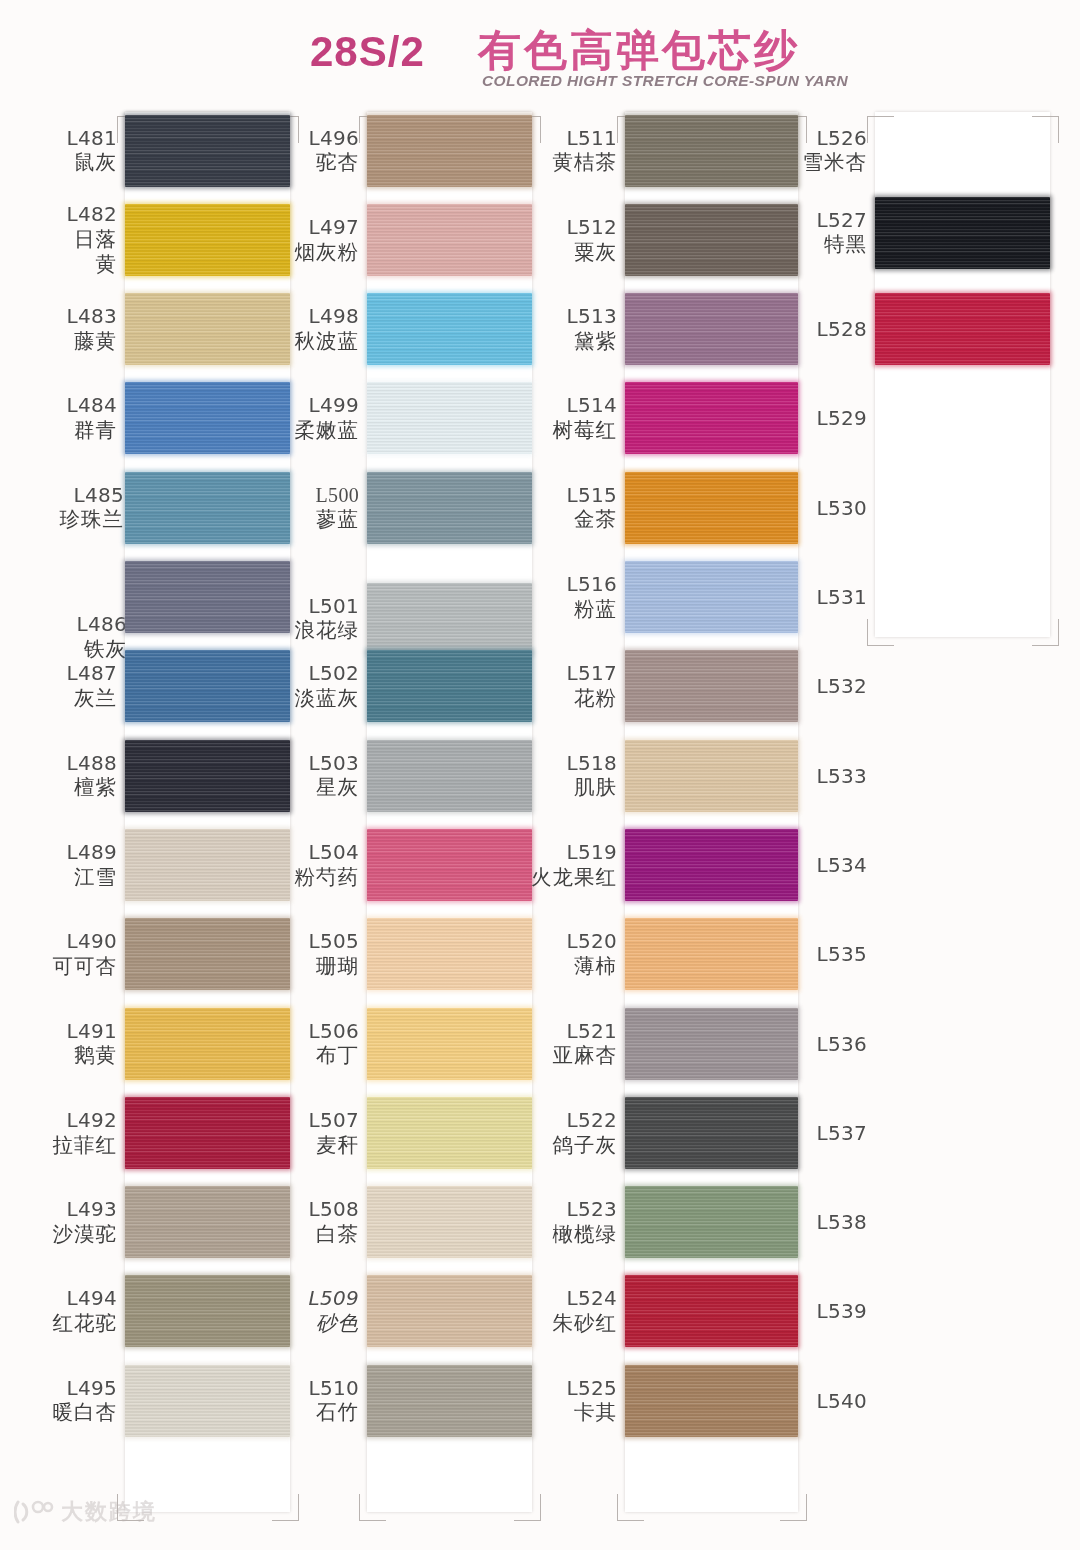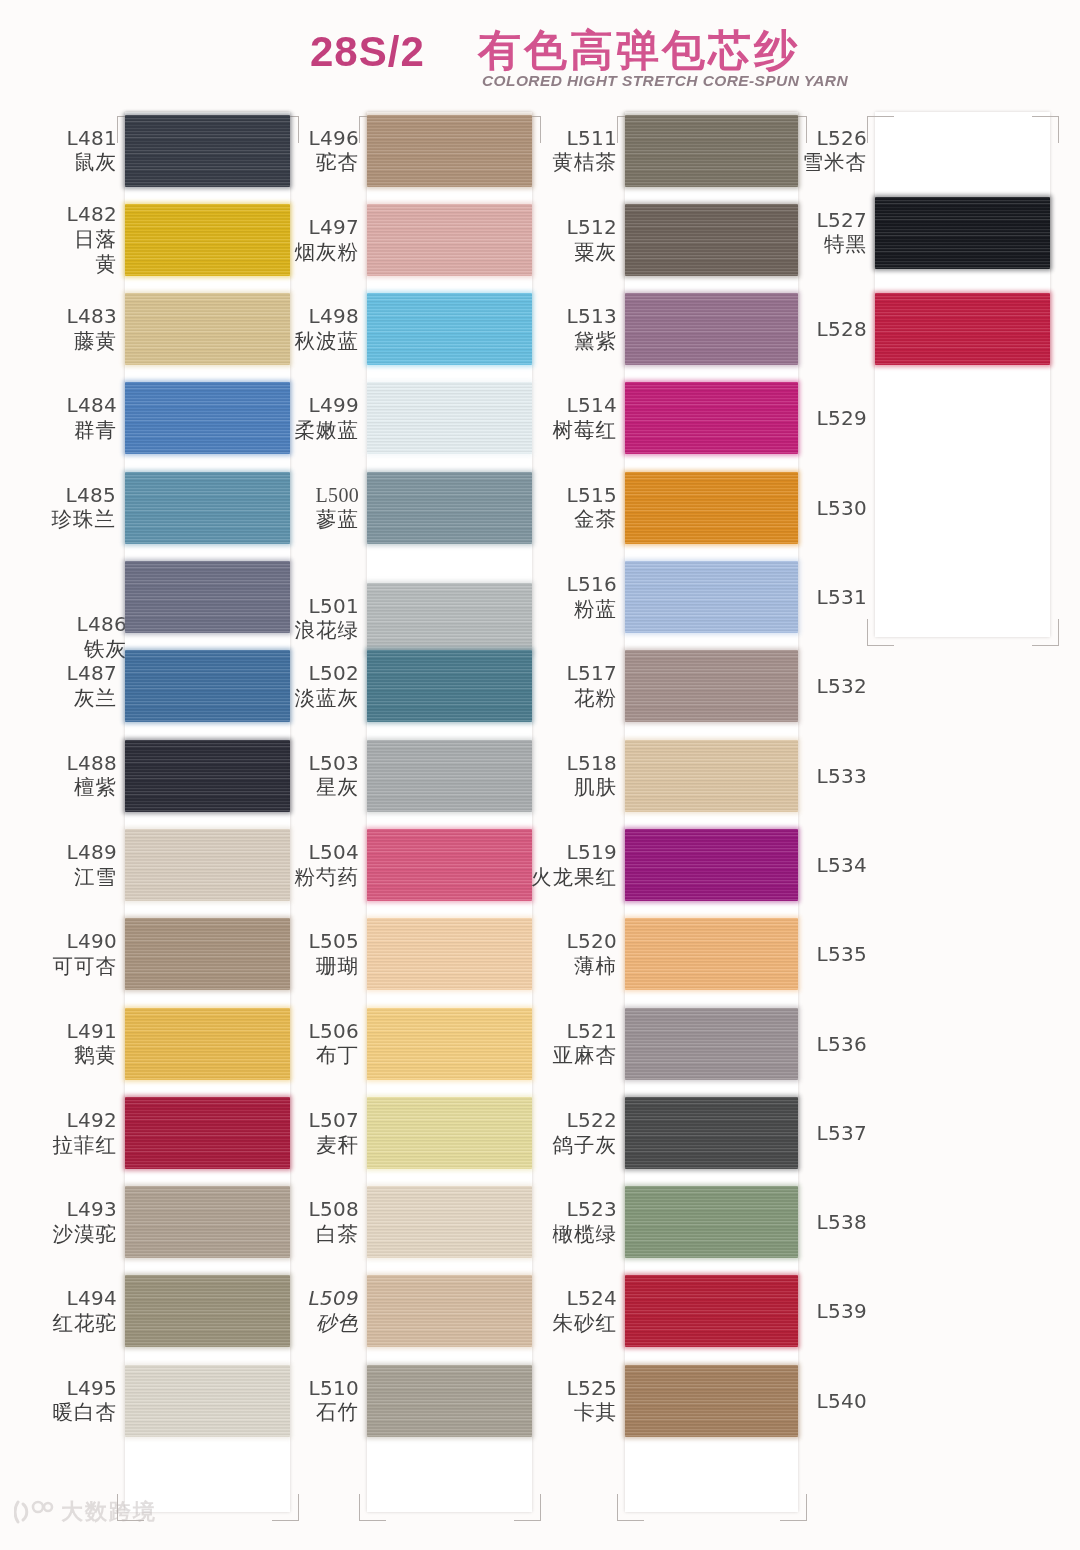--- a/index.html
+++ b/index.html
@@ -129,21 +129,21 @@
         <div class="swatch" style="left: 95px; width: 165px; background: rgb(216, 195, 145);"></div>
       </div>
       <div class="row" style="top: 273.9px;">
         <div class="lbl" style="right: 163px;">
           <span class="code">L484</span>
           <span class="name">群青</span>
         </div>
         <div class="swatch" style="left: 95px; width: 165px; background: rgb(77, 127, 189);"></div>
       </div>
       <div class="row" style="top: 363.2px;">
-        <div class="lbl" style="right: 164px; text-align: right;">
+        <div class="lbl" style="right: 156px; text-align: right;">
           <span class="code">L485</span>
           <span class="name">珍珠兰</span>
         </div>
         <div class="swatch" style="left: 95px; width: 165px; background: rgb(95, 147, 173);"></div>
       </div>
       <div class="row" style="top: 452.5px;">
         <div class="lbl" style="right: 153px; margin-top: 40px;">
           <span class="code">L486</span>
           <span class="name">铁灰</span>
         </div>

